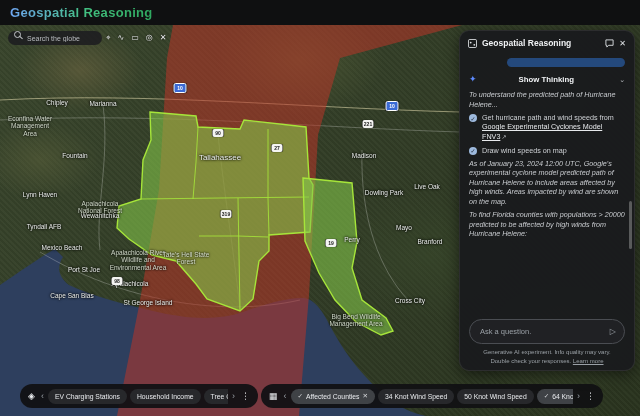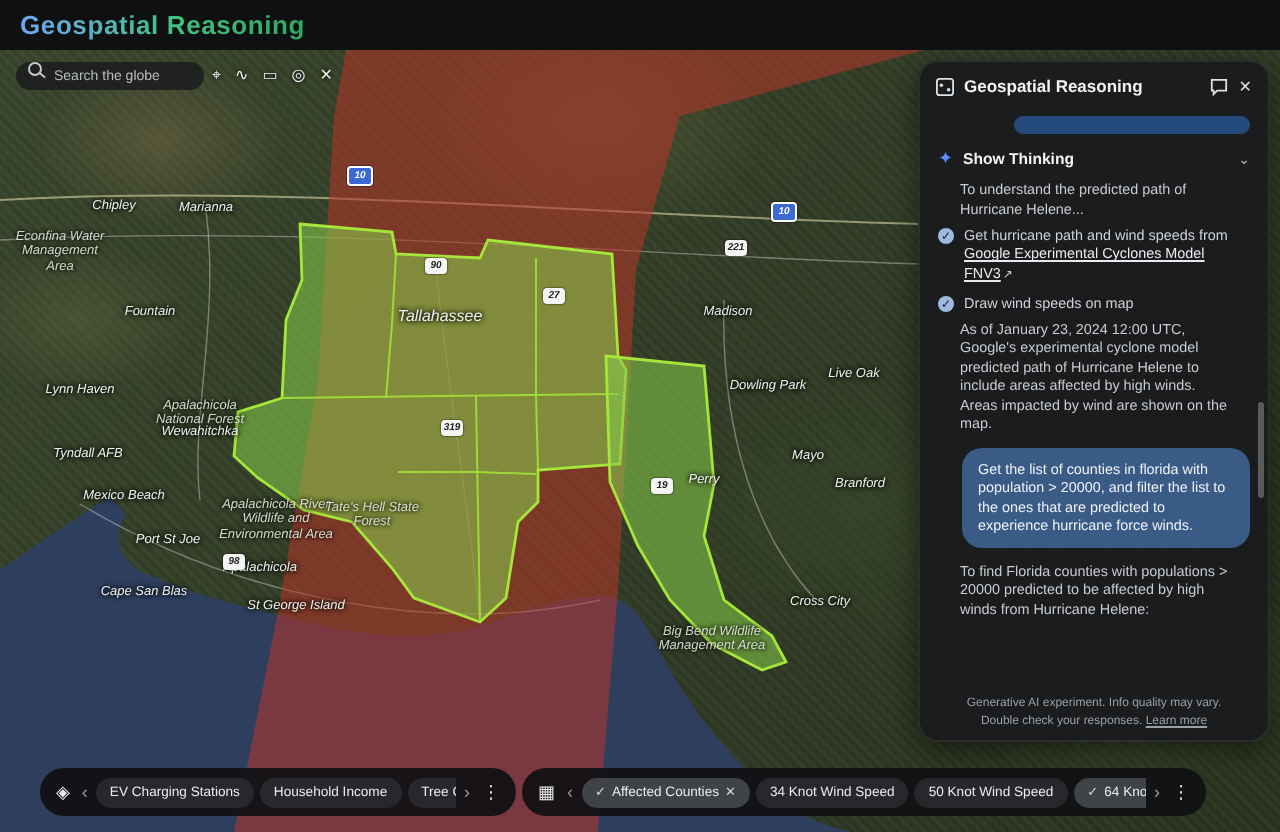--- a/index.html
+++ b/index.html
@@ -15,21 +15,21 @@
   .map{position:absolute;left:0;top:25px;width:640px;height:391px;overflow:hidden;
     background:
       radial-gradient(90px 60px at 80px 45px, rgba(125,112,72,.45), transparent 70%),
       radial-gradient(120px 80px at 300px 35px, rgba(88,98,56,.55), transparent 70%),
       radial-gradient(110px 70px at 520px 65px, rgba(70,86,50,.5), transparent 70%),
       radial-gradient(150px 95px at 430px 230px, rgba(58,74,44,.55), transparent 70%),
       radial-gradient(130px 90px at 565px 310px, rgba(76,92,56,.5), transparent 70%),
       radial-gradient(85px 55px at 40px 135px, rgba(96,101,61,.45), transparent 70%),
       radial-gradient(105px 65px at 180px 305px, rgba(54,70,42,.5), transparent 70%),
       repeating-linear-gradient(45deg, rgba(0,0,0,.05) 0 2px, rgba(255,255,255,.02) 2px 4px),
-      linear-gradient(135deg,#39452c,#303b25 60%,#2a341f); font-style: italic;}
+      linear-gradient(135deg,#39452c,#303b25 60%,#2a341f);}
   .overlay{position:absolute;left:0;top:-25px;}
   .wind-swath{fill:var(--wind_red,rgba(186,52,40,.55));}
   .county{fill:var(--county_green,rgba(132,200,74,.58));stroke:var(--county_border,#a6e53a);stroke-width:1.4;}
   .county-line{fill:none;stroke:var(--county_border,#a6e53a);stroke-width:1;opacity:.85;}
   .water{fill:var(--water,#2e3f5e);}
   .road{fill:none;stroke:rgba(235,225,180,.55);stroke-width:1;}
   .road.minor{stroke:rgba(255,255,255,.35);stroke-width:.7;}
   .map-label{position:absolute;transform:translate(-50%,-50%);color:#eef1ee;font-size:6.5px;
              text-shadow:0 0 2px #000,0 0 3px #000;white-space:normal;text-align:center;line-height:1.15;z-index:3;}
   .map-label.area{color:#dfe8d8;opacity:.9;}
@@ -56,23 +56,23 @@
   .panel-header{height:24px;display:flex;align-items:center;gap:5px;padding:0 8px;}
   .panel-title{font-size:8.5px;font-weight:700;color:#f0f2f4;flex:1;}
   .ph-ic{color:#dfe2e5;display:flex;align-items:center;}
   .panel-body{position:absolute;left:0;right:0;top:25px;bottom:58px;overflow:hidden;padding:2px 9px 0;}
   .scroll-bubble{height:9px;width:118px;margin-left:auto;border-radius:8px;background:#24497c;}
   .disclosure{display:flex;align-items:center;gap:5px;margin:8px 0 6px;}
   .sparkle{color:#5e8bff;font-size:9px;line-height:1;}
   .spin-ring{width:10px;height:10px;border-radius:50%;border:1.5px solid #4d7dff;border-top-color:rgba(77,125,255,.25);
              display:flex;align-items:center;justify-content:center;flex:0 0 auto;}
   .spin-ring span{color:#4d7dff;font-size:5px;line-height:1;}
-  .disclosure .dlabel{font-size:7.8px;color:#f0f2f4;font-weight:600;flex:1;}
+  .disclosure .dlabel{font-size:7.8px;color:#f0f2f4;font-weight:600;flex:1;margin-left:37px;}
   .chev{color:#b7babf;font-size:7px;}
-  .para{font-size:7.2px;line-height:1.32;color:#c8cbcf;margin:4px 11px;}
+  .para{font-size:7.2px;line-height:1.32;color:#c8cbcf;margin:4px 0;font-style:italic;}
   .step-row{display:flex;gap:5px;margin:4px 0;align-items:flex-start;}
   .check-circle{width:8px;height:8px;border-radius:50%;background:#9db9dd;color:#17212e;font-size:6px;
                 display:flex;align-items:center;justify-content:center;flex:0 0 auto;margin-top:1px;}
   .step-text{font-size:7.2px;line-height:1.3;color:#cfd2d6;}
   .inline-link{color:#e8eaed;text-decoration:underline;cursor:pointer;}
   .ext{font-size:6px;color:#c8cbcf;margin-left:1px;}
   .user-bubble{background:var(--user_bubble,#3b5b87);color:#eef2f7;font-size:7.2px;line-height:1.32;
                border-radius:10px;padding:6px 8px;width:128px;margin:7px 0 7px auto;}
   .ask-box{position:absolute;left:9px;right:9px;bottom:26px;height:25px;border:1px solid #4a4d52;
            border-radius:13px;background:#202124;display:flex;align-items:center;padding:0 8px;box-sizing:border-box;}
@@ -207,29 +207,32 @@
         <div class="step-row">
           <span class="check-circle">✓</span>
           <span class="step-text">Get hurricane path and wind speeds from <a class="inline-link">Google Experimental Cyclones Model FNV3</a><span class="ext">↗</span></span>
         </div>
         <div class="step-row">
           <span class="check-circle">✓</span>
           <span class="step-text">Draw wind speeds on map</span>
         </div>
       </div>
     <div class="para">As of January 23, 2024 12:00 UTC, Google's experimental cyclone model predicted path of Hurricane Helene to include areas affected by high winds. Areas impacted by wind are shown on the map.</div>
-    <div class="user-bubble">Get the list of counties in florida with population &gt; 20000, and filter the list to the ones that are predicted to experience hurricane force winds.</div>
 
 
     <div class="para">To find Florida counties with populations &gt; 20000 predicted to be affected by high winds from Hurricane Helene:</div>
 
   </div>
 
   <div class="pscroll"></div>
 
+  <div class="ask-box">
+    <input placeholder="Ask a question." style="">
+    <span class="send-ic">▷</span>
+  </div>
   <div class="panel-footer">
     <div>Generative AI experiment. Info quality may vary.</div>
     <div><span>Double check your responses. </span><a>Learn more</a></div>
   </div>
 </div>
 
 <div class="dock dock-left">
   <span class="dock-ic">◈</span>
   <span class="chevbtn">‹</span>
   <div id="chips-left" style="display:flex;gap:3px;overflow:hidden;flex:1;">

